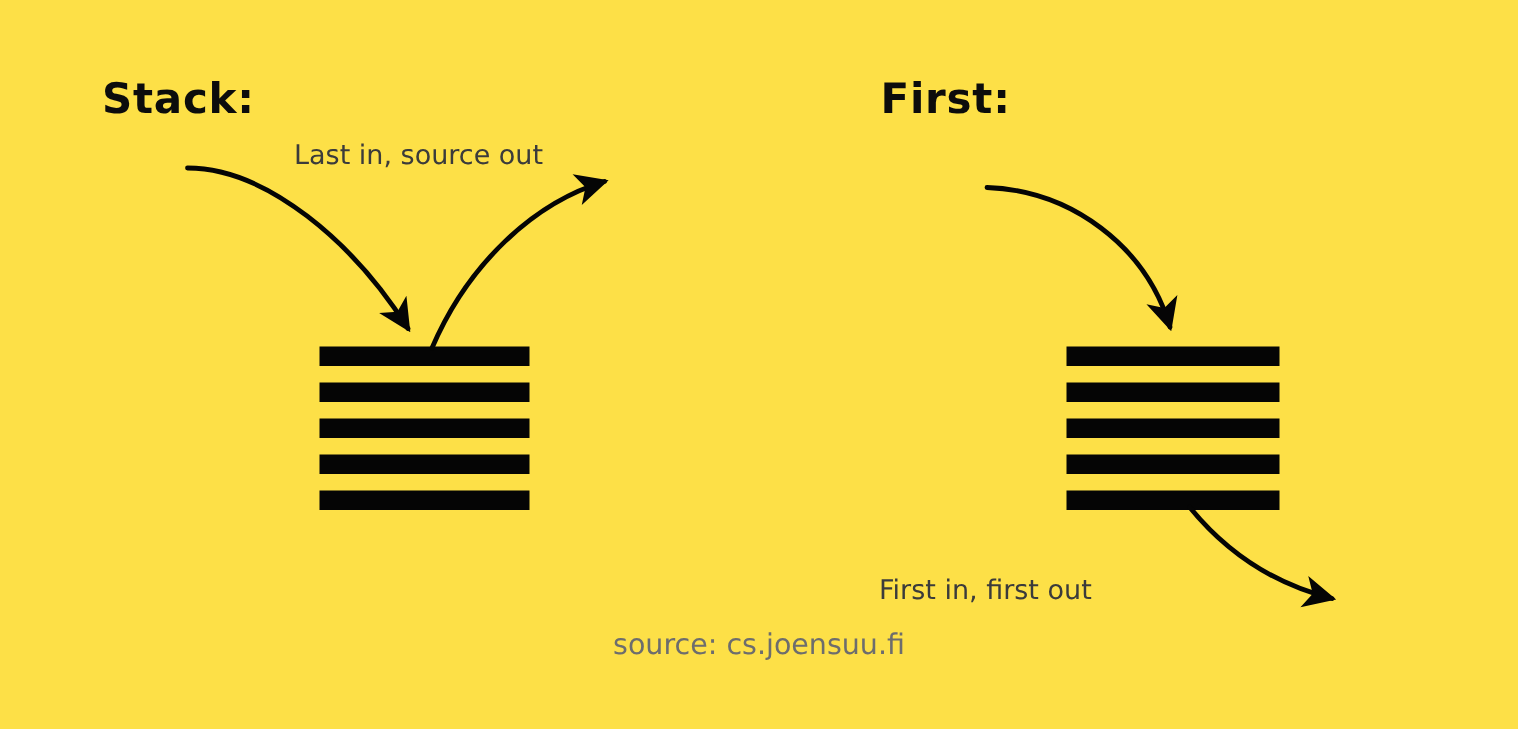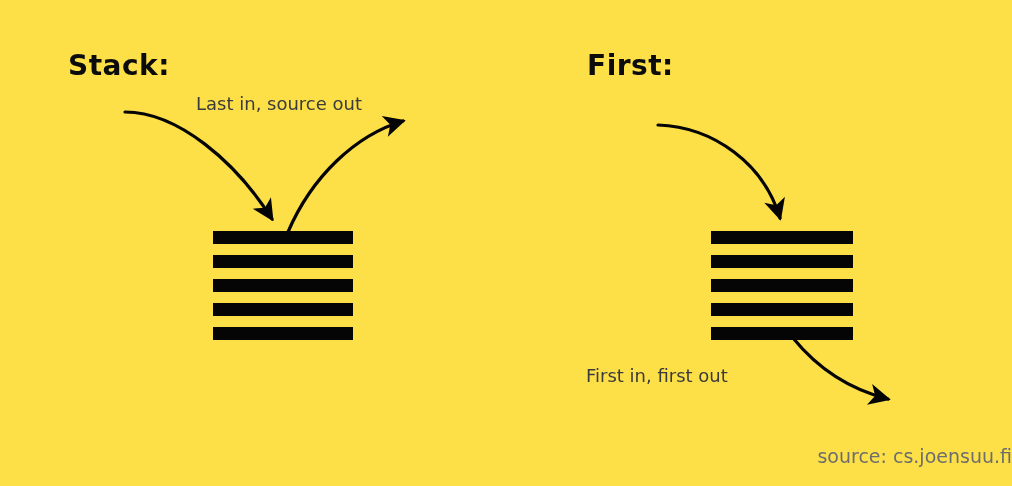--- a/index.html
+++ b/index.html
@@ -34,21 +34,21 @@
   .annotation {
     position: absolute;
     font-family: "DejaVu Sans", "Liberation Sans", sans-serif;
     font-weight: 400;
     font-size: 18px;
     line-height: 20px;
     color: #3b3b3b;
     white-space: nowrap;
   }
   #stack-annotation { left: 196px; top: 94px; }
-  #queue-annotation { left: 586px; top: 366px; }
+  #queue-annotation { left: 586px; top: 384px; }
 
   .bar-stack {
     position: absolute;
   }
   #stack-bars { left: 213px; top: 231px; width: 140px; }
   #queue-bars { left: 711px; top: 231px; width: 142px; }
 
   .bar {
     width: 100%;
     height: 13px;
@@ -62,23 +62,23 @@
     left: 0;
     top: 0;
     width: 1012px;
     height: 486px;
     pointer-events: none;
   }
 
   .caption {
     position: absolute;
     left: 0;
-    top: 444px;
+    top: 418px;
     width: 1012px;
-    text-align: right;
+    text-align: center;
     font-family: "DejaVu Sans", "Liberation Sans", sans-serif;
     font-size: 19px;
     line-height: 24px;
     color: #6d6d6d;
   }
 </style>
 </head>
 <body>
 
 <div id="canvas">

